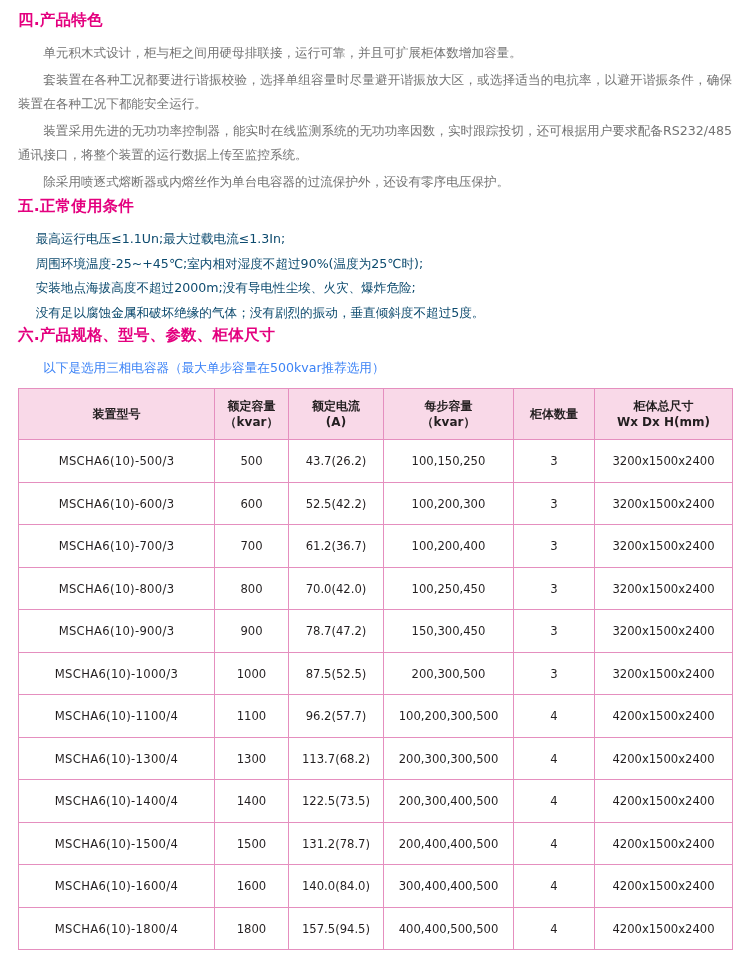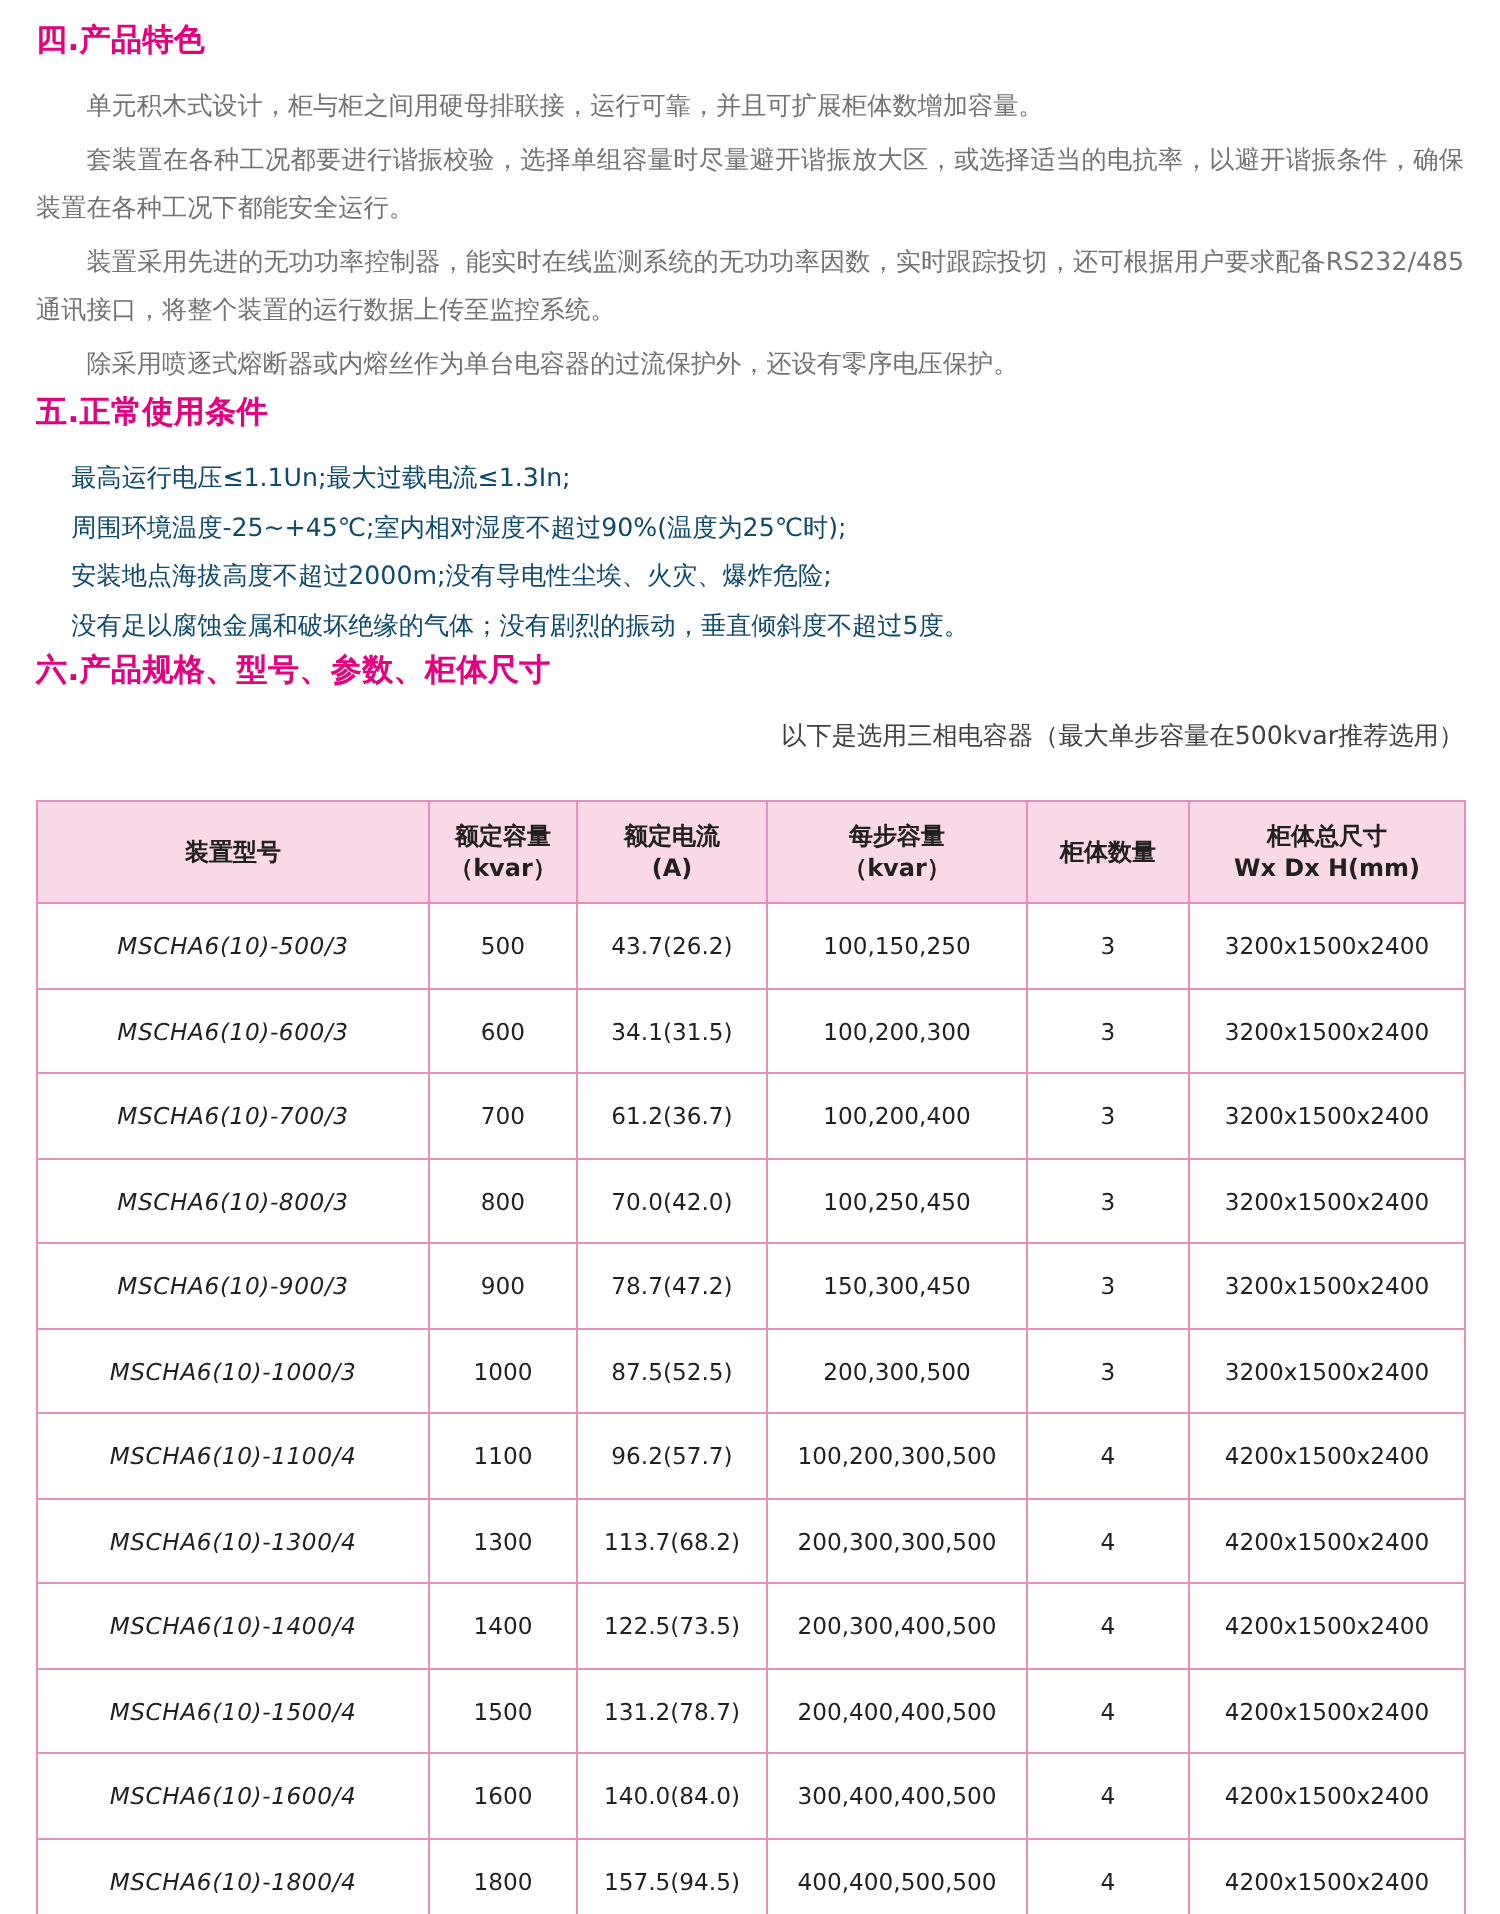--- a/index.html
+++ b/index.html
@@ -45,24 +45,23 @@
   .cond-list p {
     font-size: 12.6px;
     line-height: 1.95;
     margin: 0;
     text-indent: 1.4em;
     color: #0c4a6e;
   }
   p.note {
     font-size: 12.6px;
     line-height: 1.9;
-    margin: 0 0 20px 0;
+    margin: 0 0 8px 0;
     text-indent: 2em;
-    color: #404040;
-    text-align: right;
+    color: #3b82f6;
   }
   table.spec {
     width: 714px;
     border-collapse: collapse;
     margin: 6px 0 0 0;
     table-layout: fixed;
   }
   table.spec th, table.spec td {
     border: 1px solid #e58fbf;
     text-align: center;
@@ -78,21 +77,20 @@
     line-height: 1.35;
     padding: 2px 1px;
   }
   table.spec tbody td {
     height: 39.5px;
     padding: 1px;
     background: #ffffff;
   }
   table.spec tbody td.model {
     letter-spacing: 0.3px;
-    font-style: italic;
   }
   .col1 { width: 196px; }
   .col2 { width: 74px; }
   .col3 { width: 95px; }
   .col4 { width: 130px; }
   .col5 { width: 81px; }
   .col6 { width: 138px; }
   .th-line2 { display: block; }
 </style>
 </head>
@@ -158,21 +156,21 @@
           <td class="model">MSCHA6(10)-500/3</td>
           <td>500</td>
           <td>43.7(26.2)</td>
           <td>100,150,250</td>
           <td>3</td>
           <td>3200x1500x2400</td>
         </tr>
         <tr>
           <td class="model">MSCHA6(10)-600/3</td>
           <td>600</td>
-          <td>34.1(31.5)</td>
+          <td>52.5(42.2)</td>
           <td>100,200,300</td>
           <td>3</td>
           <td>3200x1500x2400</td>
         </tr>
         <tr>
           <td class="model">MSCHA6(10)-700/3</td>
           <td>700</td>
           <td>61.2(36.7)</td>
           <td>100,200,400</td>
           <td>3</td>

